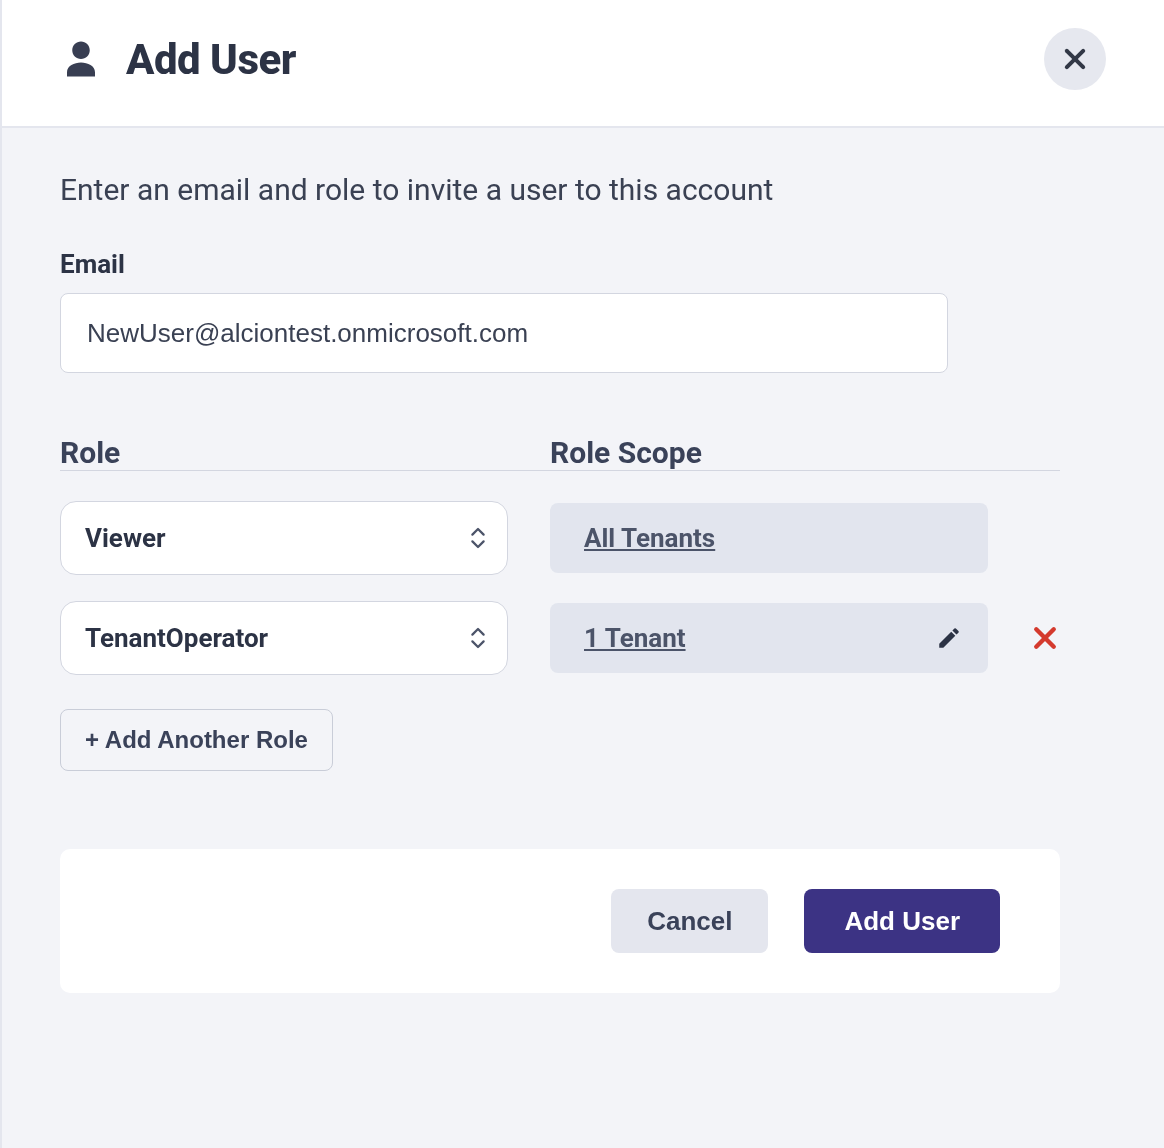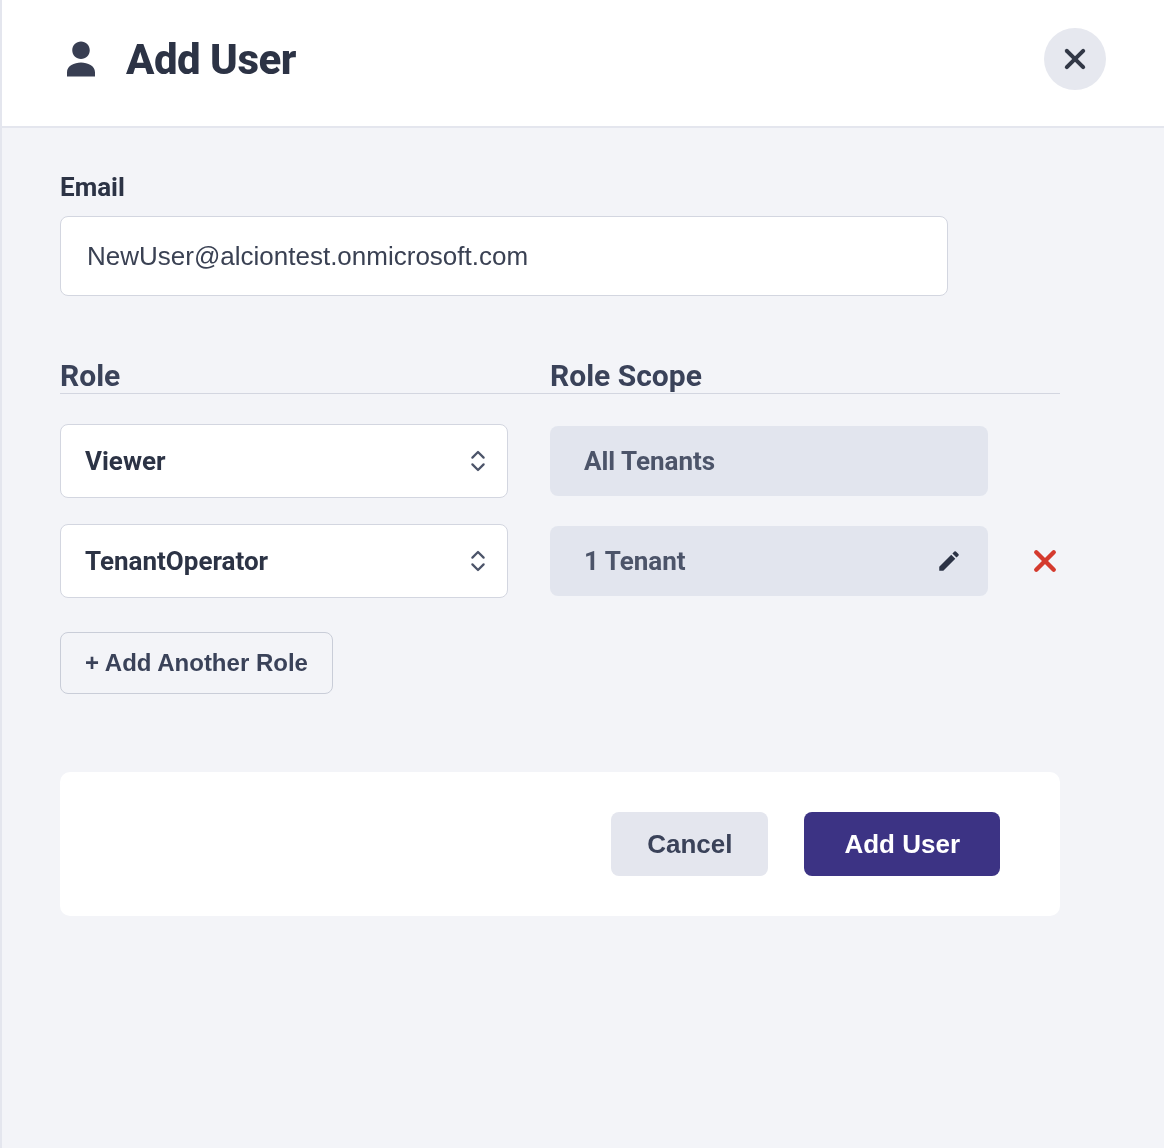--- a/index.html
+++ b/index.html
@@ -109,21 +109,21 @@
     .role-row {
       display: flex;
       align-items: center;
       gap: 42px;
       margin-bottom: 26px;
     }
     .select-wrap {
       width: 448px;
       height: 74px;
       border: 1px solid #d3d6e0;
-      border-radius: 8px;
+      border-radius: 16px;
       background: #ffffff;
       display: flex;
       align-items: center;
       justify-content: space-between;
       padding: 0 20px 0 24px;
       cursor: pointer;
     }
     .select-value {
       font-size: 26px;
       font-weight: 700;
@@ -140,20 +140,21 @@
       border-radius: 8px;
       display: flex;
       align-items: center;
       justify-content: space-between;
       padding: 0 26px 0 34px;
     }
     .scope-text {
       font-size: 26px;
       font-weight: 700;
       color: #4c5469;
+      text-decoration: underline;
     }
     .pencil-icon {
       width: 26px;
       height: 26px;
       fill: #2c3345;
       cursor: pointer;
     }
     .remove-x {
       width: 30px;
       height: 30px;
@@ -224,20 +225,21 @@
     <button class="close-btn">
       <svg class="close-x" viewBox="0 0 24 24">
         <line x1="5" y1="5" x2="19" y2="19"></line>
         <line x1="19" y1="5" x2="5" y2="19"></line>
       </svg>
     </button>
   </div>
 
   <div class="modal-body">
 
+    <p class="instruction">Enter an email and role to invite a user to this account</p>
 
     <div>
       <div class="field-label">Email</div>
       <input class="text-input" type="text" value="NewUser@alciontest.onmicrosoft.com" style="">
     </div>
 
     <div class="role-section">
       <div class="role-headers">
         <div class="role-col-header col-role">Role</div>
         <div class="role-col-header col-scope">Role Scope</div>

